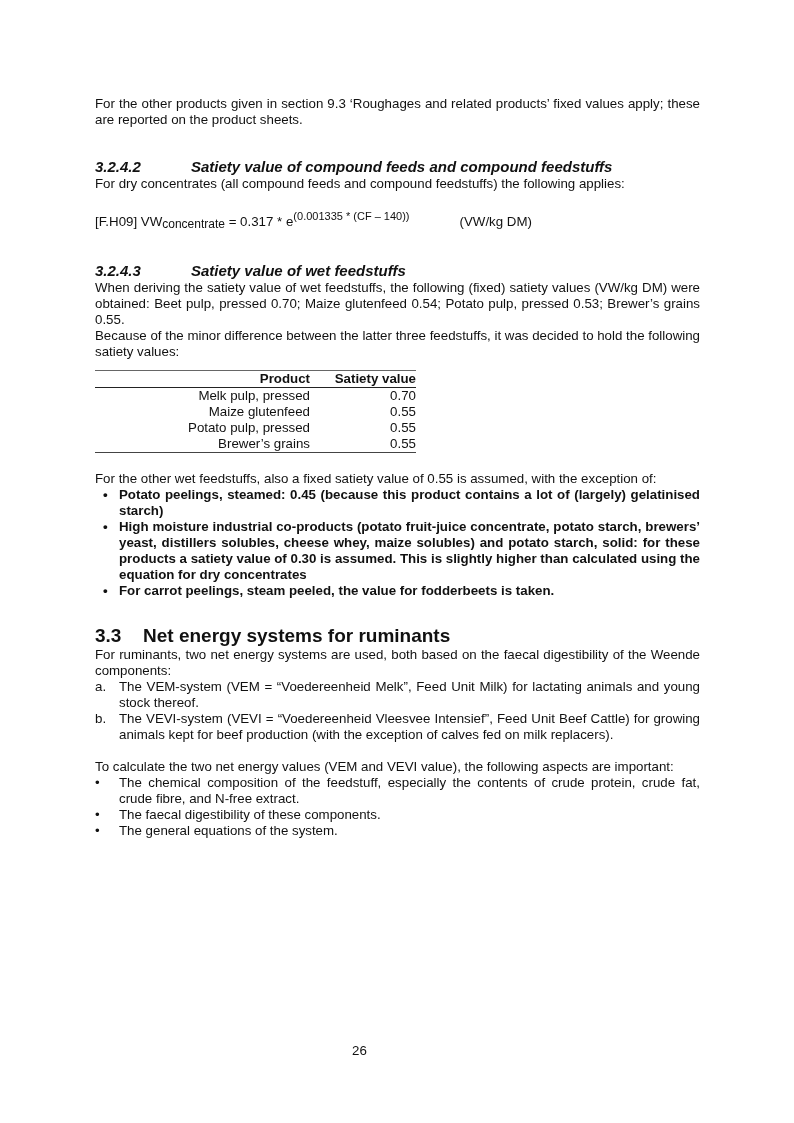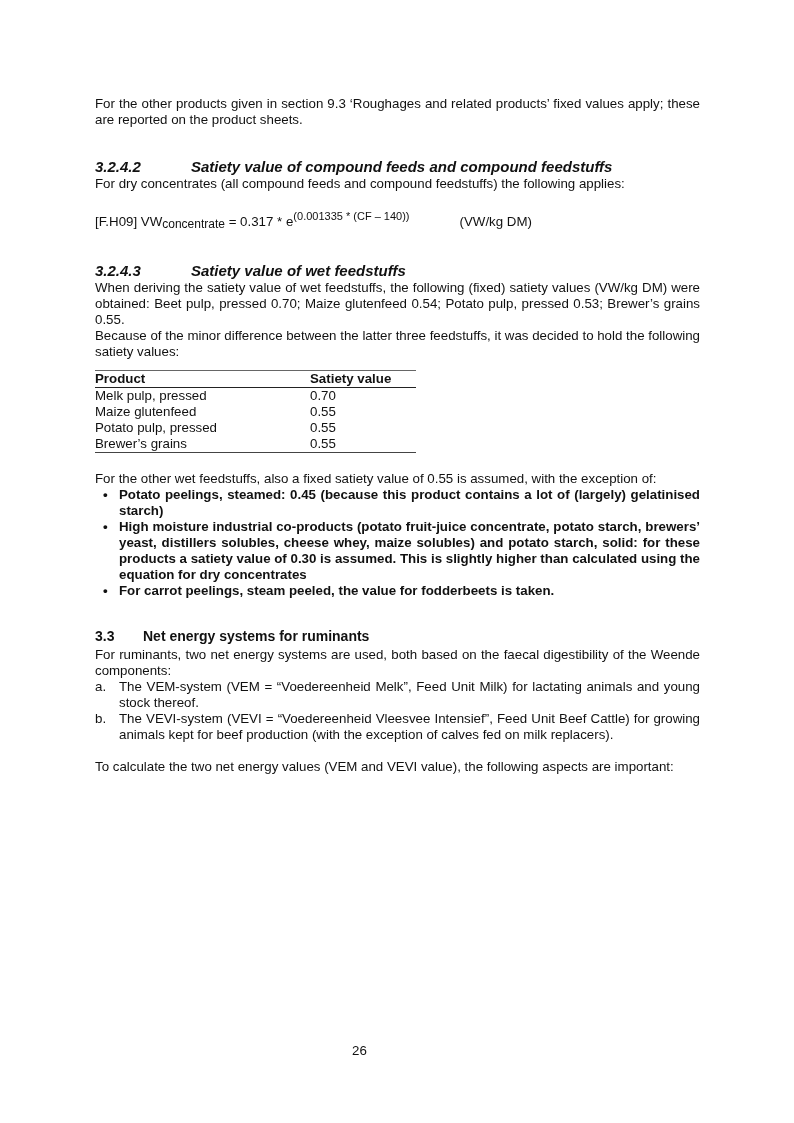--- a/index.html
+++ b/index.html
@@ -4,28 +4,28 @@
   <style>
     html, body { margin: 0; padding: 0; background: #ffffff; }
     body { width: 794px; height: 1123px; position: relative; overflow: hidden;
            font-family: "Liberation Sans", sans-serif; color: #111; font-size: 13.3px; line-height: 16px; }
     .page { position: absolute; left: 95px; top: 96px; width: 605px; }
     p { margin: 0; text-align: justify; }
     .gap-lg { height: 30px; }
     .gap-md { height: 16px; }
     h3 { margin: 0; font-size: 15px; font-weight: bold; font-style: italic; line-height: 18px; }
     h3 .num { display: inline-block; width: 96px; }
-    h2 { margin: 0; font-size: 14px; font-weight: bold; line-height: 22px; }
+    h2 { margin: 0; font-size: 19px; font-weight: bold; line-height: 22px; }
     h2 .num { display: inline-block; width: 48px; }
     .formula { margin: 0; }
     .formula sub { font-size: 12px; vertical-align: -2px; }
     .formula sup { font-size: 11px; vertical-align: 6px; }
     .formula .unit { display: inline-block; margin-left: 50px; }
     table { border-collapse: collapse; width: 321px; margin-top: 10px; }
-    th, td { text-align: left; padding: 0; font-size: 13.3px; line-height: 16px; }
+    th, td { text-align: right; padding: 0; font-size: 13.3px; line-height: 16px; }
     th { font-weight: bold; }
     thead tr { border-top: 1.5px solid #666; border-bottom: 1.5px solid #222; }
     tbody tr:last-child { border-bottom: 1.5px solid #444; }
     td.v, th.v { width: 106px; }
     ul.bul { margin: 0; padding: 0; list-style: none; }
     ul.bul li { position: relative; text-align: justify; }
     ul.bul.ind li { padding-left: 24px; margin-left: 0; font-weight: bold; }
     ul.bul.ind li::before { content: "\2022"; position: absolute; left: 8px; }
     ul.bul.flush li { padding-left: 24px; }
     ul.bul.flush li::before { content: "\2022"; position: absolute; left: 0; }
@@ -99,15 +99,20 @@
   <h2>
     <span class="num">3.3</span><span>Net energy systems for ruminants</span>
   </h2>
   <p>For ruminants, two net energy systems are used, both based on the faecal digestibility of the Weende components:</p>
   <ol class="alpha">
     <li><span class="mk">a.</span><span>The VEM-system (VEM = “Voedereenheid Melk”, Feed Unit Milk) for lactating animals and young stock thereof.</span></li>
     <li><span class="mk">b.</span><span>The VEVI-system (VEVI = “Voedereenheid Vleesvee Intensief”, Feed Unit Beef Cattle) for growing animals kept for beef production (with the exception of calves fed on milk replacers).</span></li>
   </ol>
   <div class="gap-md"></div>
   <p>To calculate the two net energy values (VEM and VEVI value), the following aspects are important:</p>
+  <ul class="bul flush">
+    <li>The chemical composition of the feedstuff, especially the contents of crude protein, crude fat, crude fibre, and N-free extract.</li>
+    <li>The faecal digestibility of these components.</li>
+    <li>The general equations of the system.</li>
+  </ul>
 </div>
 
 <div class="pagenum">26</div>
 
 </body></html>

